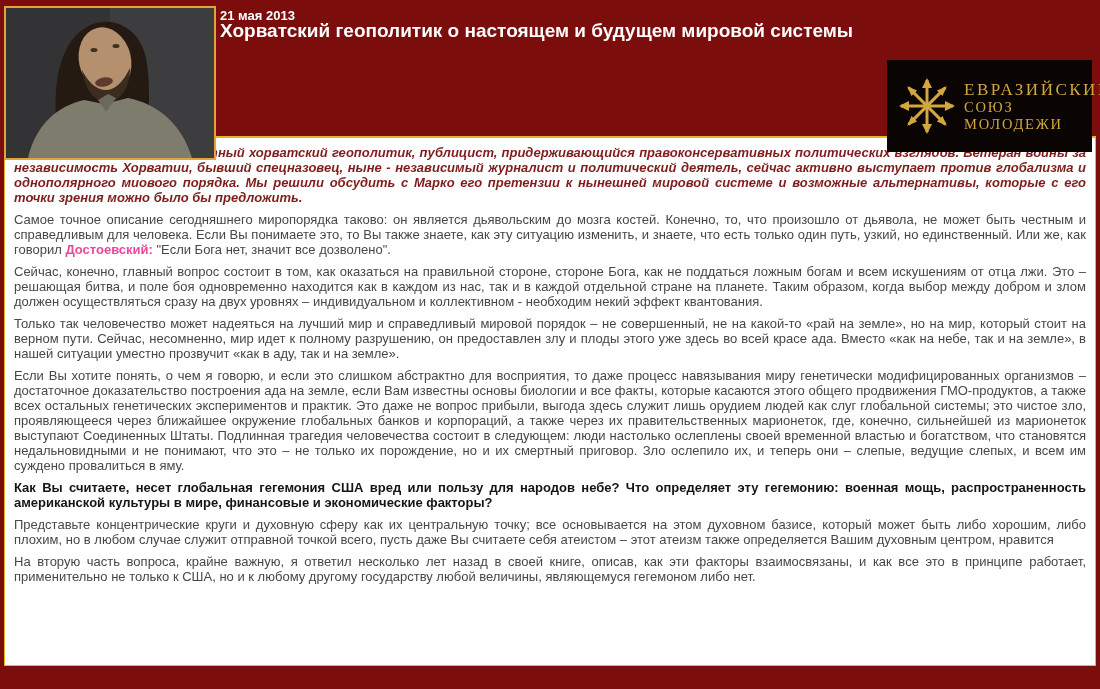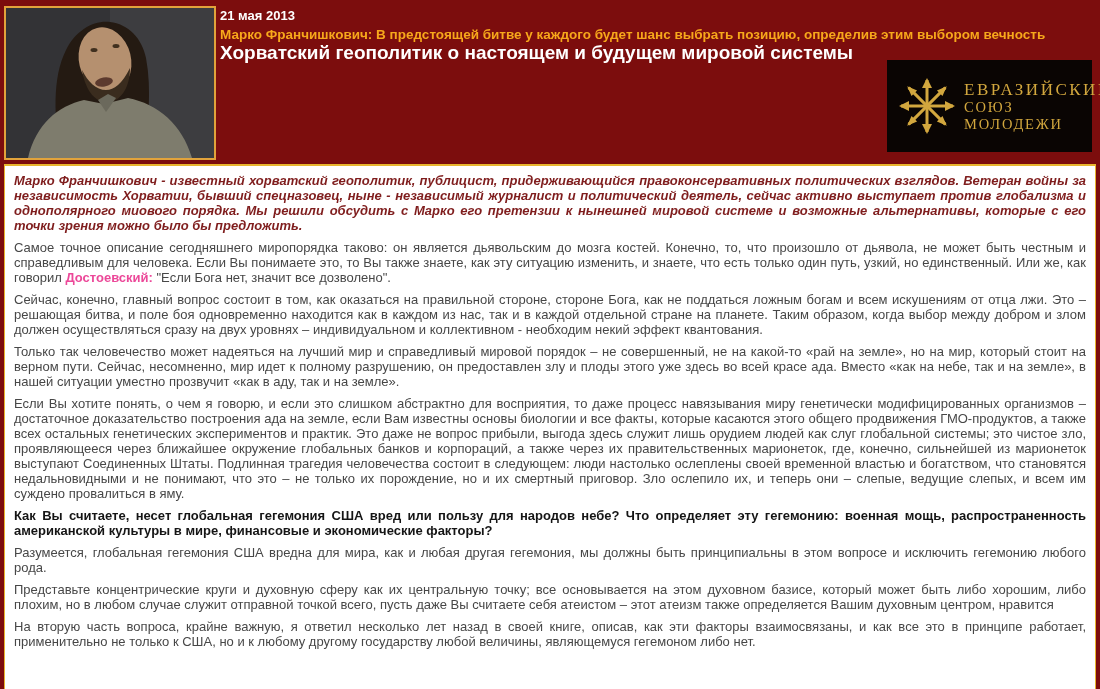--- a/index.html
+++ b/index.html
@@ -5,21 +5,21 @@
   html,body{margin:0;padding:0;}
   body{
     width:1100px;height:689px;overflow:hidden;
     background:#7c0d0d;
     font-family:"Liberation Sans", sans-serif;
     -webkit-font-smoothing:antialiased;
   }
   .page{position:relative;width:1100px;height:689px;}
 
   
-  .masthead{position:relative;height:164px;background:#7c0d0d;}
+  .masthead{position:relative;height:136px;background:#7c0d0d;}
   .photo-frame{
     position:absolute;left:4px;top:6px;width:208px;height:150px;
     border:2px solid #e2a33b;background:#333336;overflow:hidden;
   }
   .photo-frame svg{display:block;}
   .head-text{position:absolute;left:220px;top:8px;width:848px;}
   .date{font-size:13px;font-weight:bold;color:#ffffff;line-height:15px;}
   .title{
     margin:4px 0 2px;font-size:13.5px;font-weight:bold;line-height:16px;
     color:#f7a81b;
@@ -73,21 +73,20 @@
         <ellipse cx="88" cy="42" rx="3.5" ry="2" fill="#40301f"></ellipse>
         <ellipse cx="110" cy="38" rx="3.5" ry="2" fill="#40301f"></ellipse>
 
         <path d="M22,150 C30,116 52,98 78,92 L98,96 L122,90 C152,96 176,116 186,150 Z" fill="#7e7c6d"></path>
         <path d="M92,92 L100,104 L110,90 L102,86 Z" fill="#6b695c"></path>
       </svg>
     </div>
 
     <div class="head-text">
       <div class="date">21 мая 2013</div>
-      <h1 class="title">Марко Франчишкович: В предстоящей битве у каждого будет шанс выбрать позицию, определив этим выбором вечность</h1>
       <h2 class="subtitle">Хорватский геополитик о настоящем и будущем мировой системы</h2>
     </div>
 
     <div class="logo">
       <svg width="60" height="60" viewBox="0 0 60 60">
         <g stroke="#d2a73e" stroke-width="3" fill="#d2a73e">
           <line x1="4" y1="30" x2="56" y2="30"></line>
           <line x1="30" y1="4" x2="30" y2="56"></line>
           <line x1="11.6" y1="11.6" x2="48.4" y2="48.4"></line>
           <line x1="11.6" y1="48.4" x2="48.4" y2="11.6"></line>
@@ -112,19 +111,18 @@
   </header>
 
   <main class="content">
     <div>
         <p class="para intro"><span>Марко Франчишкович - известный хорватский геополитик, публицист, придерживающийся правоконсервативных политических взглядов. Ветеран войны за независимость Хорватии, бывший спецназовец, ныне - независимый журналист и политический деятель, сейчас активно выступает против глобализма и однополярного миового порядка. Мы решили обсудить с Марко его претензии к нынешней мировой системе и возможные альтернативы, которые с его точки зрения можно было бы предложить.</span></p>
         <p class="para answer"><span>Самое точное описание сегодняшнего миропорядка таково: он является дьявольским до мозга костей. Конечно, то, что произошло от дьявола, не может быть честным и справедливым для человека. Если Вы понимаете это, то Вы также знаете, как эту ситуацию изменить, и знаете, что есть только один путь, узкий, но единственный. Или же, как говорил </span><span class="inline-bold">Достоевский:</span><span> "Если Бога нет, значит все дозволено".</span></p>
         <p class="para answer"><span>Сейчас, конечно, главный вопрос состоит в том, как оказаться на правильной стороне, стороне Бога, как не поддаться ложным богам и всем искушениям от отца лжи. Это – решающая битва, и поле боя одновременно находится как в каждом из нас, так и в каждой отдельной стране на планете. Таким образом, когда выбор между добром и злом должен осуществляться сразу на двух уровнях – индивидуальном и коллективном - необходим некий эффект квантования.</span></p>
         <p class="para answer"><span>Только так человечество может надеяться на лучший мир и справедливый мировой порядок – не совершенный, не на какой-то «рай на земле», но на мир, который стоит на верном пути. Сейчас, несомненно, мир идет к полному разрушению, он предоставлен злу и плоды этого уже здесь во всей красе ада. Вместо «как на небе, так и на земле», в нашей ситуации уместно прозвучит «как в аду, так и на земле».</span></p>
         <p class="para answer"><span>Если Вы хотите понять, о чем я говорю, и если это слишком абстрактно для восприятия, то даже процесс навязывания миру генетически модифицированных организмов – достаточное доказательство построения ада на земле, если Вам известны основы биологии и все факты, которые касаются этого общего продвижения ГМО-продуктов, а также всех остальных генетических экспериментов и практик. Это даже не вопрос прибыли, выгода здесь служит лишь орудием людей как слуг глобальной системы; это чистое зло, проявляющееся через ближайшее окружение глобальных банков и корпораций, а также через их правительственных марионеток, где, конечно, сильнейшей из марионеток выступают Соединенных Штаты. Подлинная трагедия человечества состоит в следующем: люди настолько ослеплены своей временной властью и богатством, что становятся недальновидными и не понимают, что это – не только их порождение, но и их смертный приговор. Зло ослепило их, и теперь они – слепые, ведущие слепых, и всем им суждено провалиться в яму.</span></p>
         <p class="para question"><span>Как Вы считаете, несет глобальная гегемония США вред или пользу для народов небе? Что определяет эту гегемонию: военная мощь, распространенность американской культуры в мире, финансовые и экономические факторы?</span></p>
-        <p class="para answer"><span>Разумеется, глобальная гегемония США вредна для мира, как и любая другая гегемония, мы должны быть принципиальны в этом вопросе и исключить гегемонию любого рода.</span></p>
         <p class="para answer"><span>Представьте концентрические круги и духовную сферу как их центральную точку; все основывается на этом духовном базисе, который может быть либо хорошим, либо плохим, но в любом случае служит отправной точкой всего, пусть даже Вы считаете себя атеистом – этот атеизм также определяется Вашим духовным центром, нравится</span></p>
         <p class="para answer"><span>На вторую часть вопроса, крайне важную, я ответил несколько лет назад в своей книге, описав, как эти факторы взаимосвязаны, и как все это в принципе работает, применительно не только к США, но и к любому другому государству любой величины, являющемуся гегемоном либо нет.</span></p>
       </div>
   </main>
 
 </div>
 
 </body></html>

